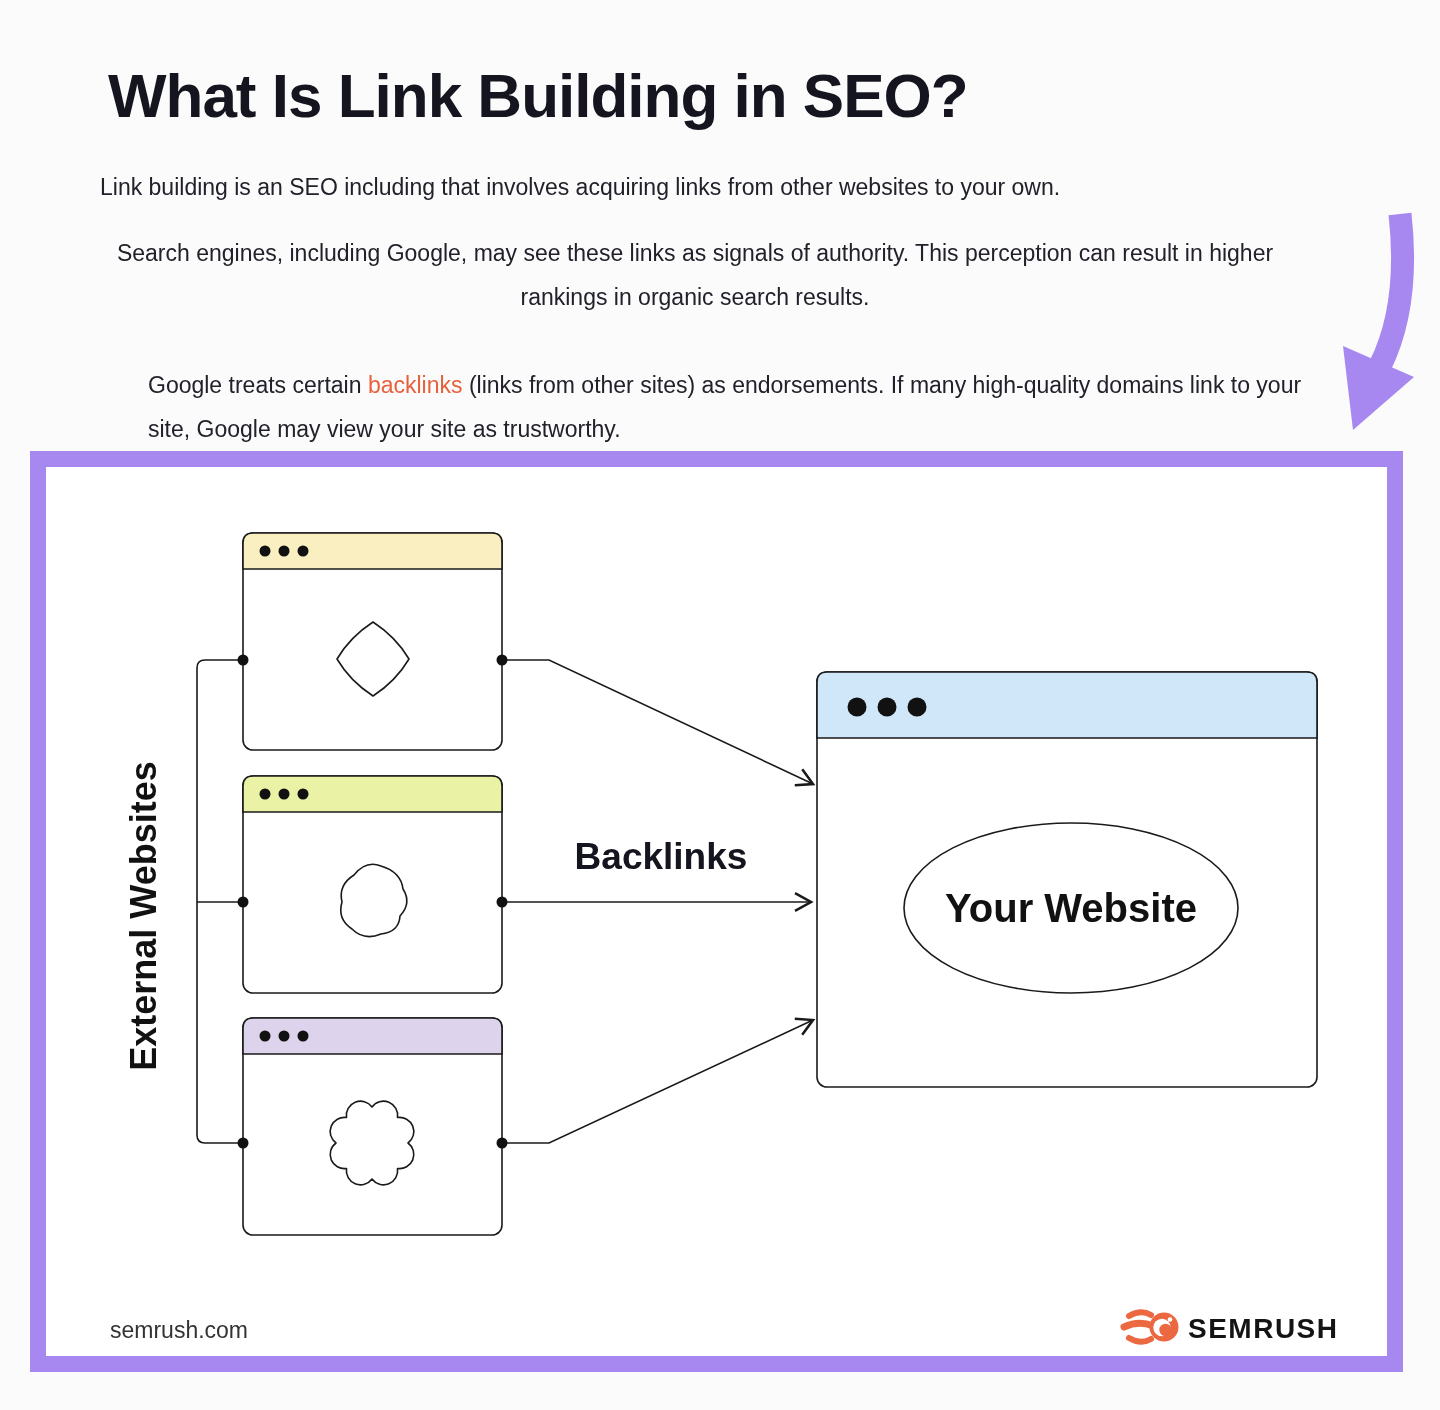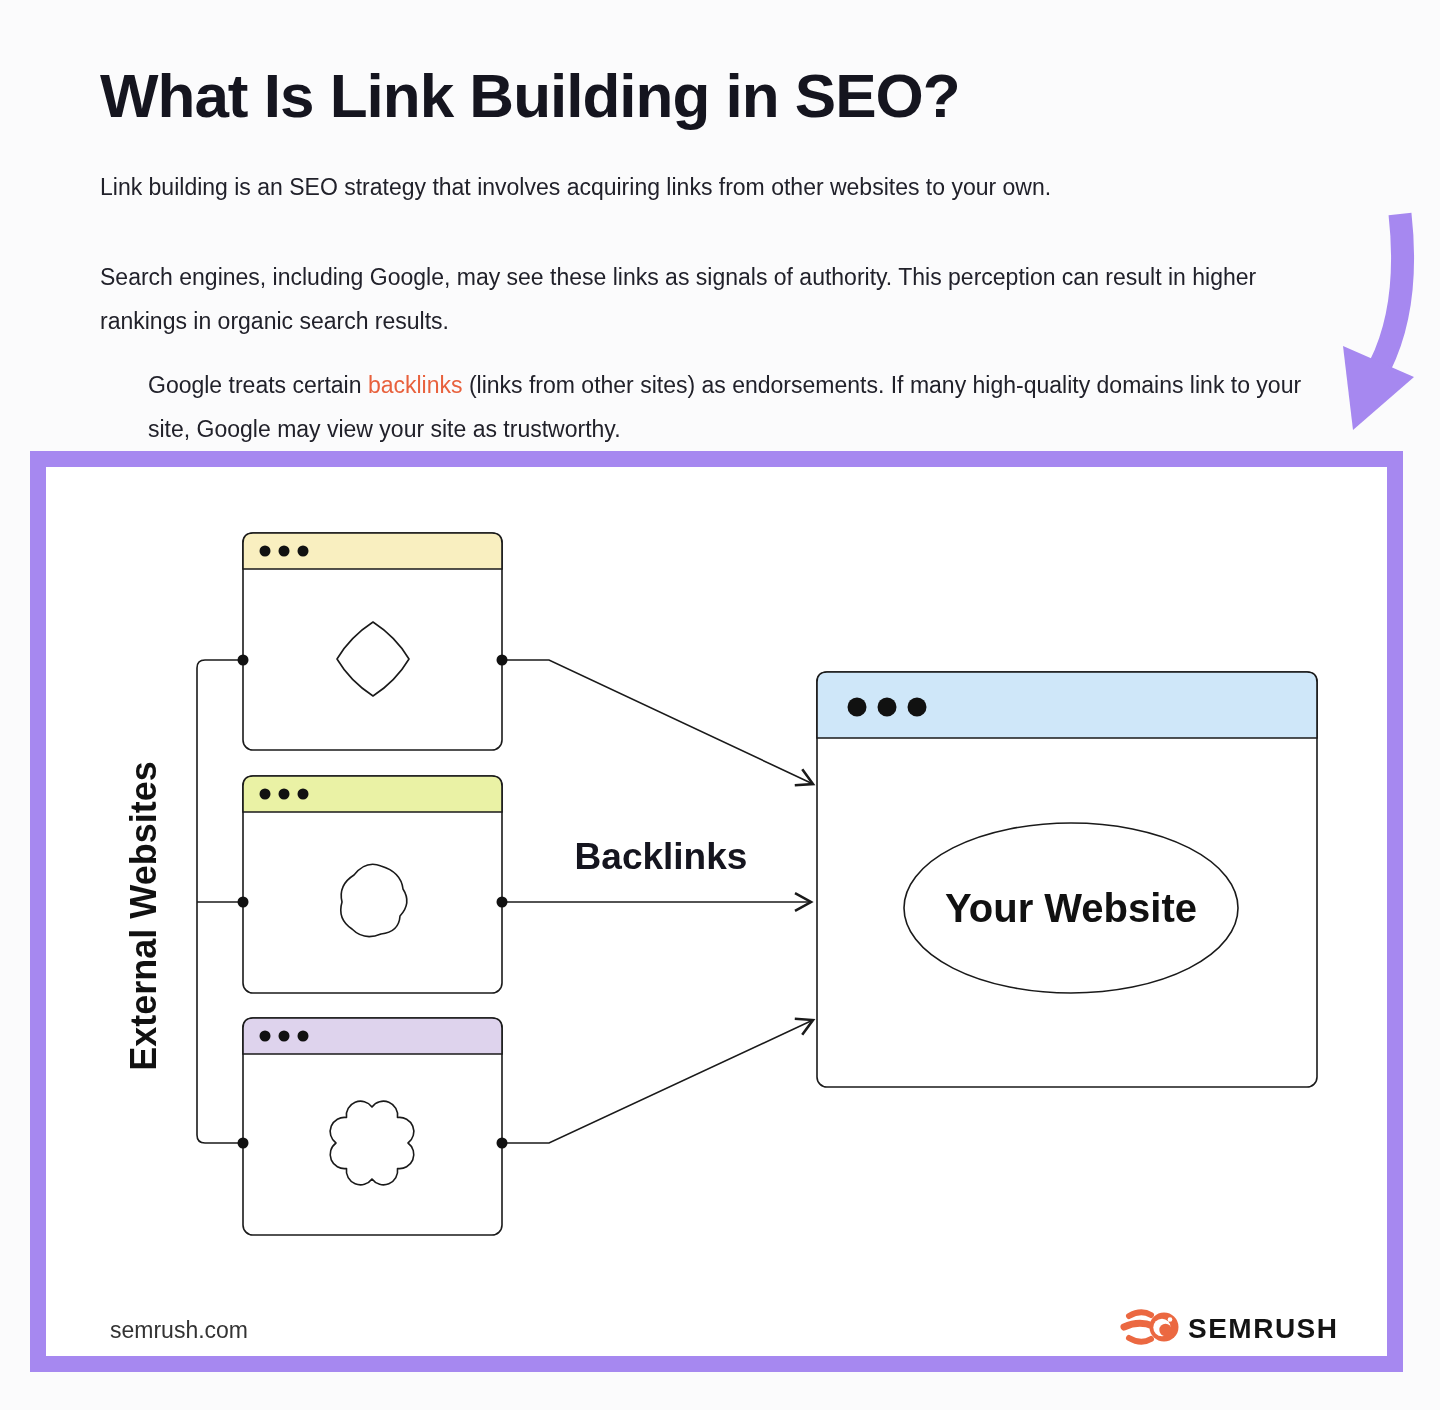--- a/index.html
+++ b/index.html
@@ -13,40 +13,40 @@
   #heading{
     left:100px;top:20px;width:1240px;
     font-size:62px;line-height:1.1;font-weight:700;
     letter-spacing:-1px;color:#15151f;
   }
   .para{
     left:100px;width:1190px;
     font-size:23px;line-height:44px;color:#21212a;
   }
   #para1{top:142px;}
-  #para2{top:232px;}
+  #para2{top:208px;text-align:center;}
   #para3{top:340px;margin-left:48px;}
   #para3 a{text-decoration:none;cursor:pointer;}
   #pointer-arrow{left:1330px;top:203px;}
   #diagram-frame{
     left:30px;top:451px;width:1373px;height:921px;
     box-sizing:border-box;background:#ffffff;
     border:16px solid #a688f0;
   }
   #diagram-svg{left:46px;top:467px;}
   svg text{font-family:"Liberation Sans", sans-serif;}
   .ln{stroke:#1a1a1a;stroke-width:1.6;fill:none;}
   .winline{stroke:#1a1a1a;stroke-width:1.6;}
 </style>
 </head>
 <body>
 
-<h1 id="heading" class="abs" style="color: rgb(21, 21, 31);">What Is Link Building in SEO?</h1>
+<h1 id="heading" class="abs" style="color: rgb(21, 21, 31); margin-left: 8px;">What Is Link Building in SEO?</h1>
 
-<p id="para1" class="abs para" style="color: rgb(33, 33, 42);">Link building is an SEO strategy that involves acquiring links from other websites to your own.</p>
+<p id="para1" class="abs para" style="color: rgb(33, 33, 42);">Link building is an SEO including that involves acquiring links from other websites to your own.</p>
 
 <p id="para2" class="abs para">Search engines, including Google, may see these links as signals of authority. This perception can result in higher rankings in organic search results.</p>
 
 <p id="para3" class="abs para"><span>Google treats certain </span><a href="#" style="color: rgb(232, 97, 61);">backlinks</a><span> (links from other sites) as endorsements. If many high-quality domains link to your site, Google may view your site as trustworthy.</span></p>
 
 <svg id="pointer-arrow" class="abs" width="100" height="245" viewBox="1330 203 100 245">
   <path d="M1400 214 C 1406 268 1402 322 1380 366" fill="none" stroke-width="23" stroke="#a688f0"></path>
   <polygon points="1343,346 1414,377 1353,430" fill="#a688f0"></polygon>
 </svg>
 

